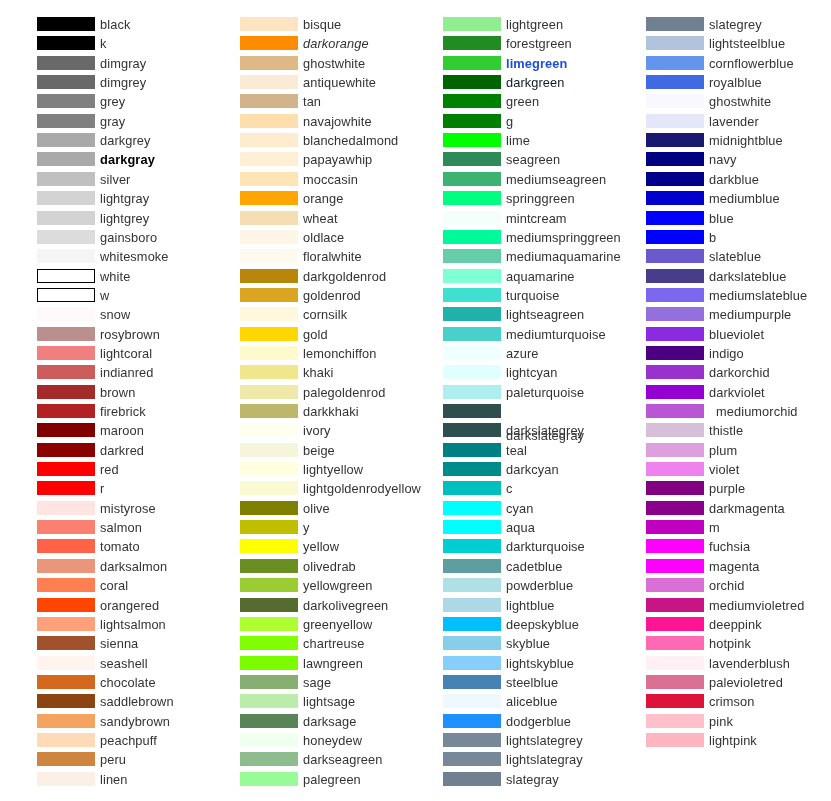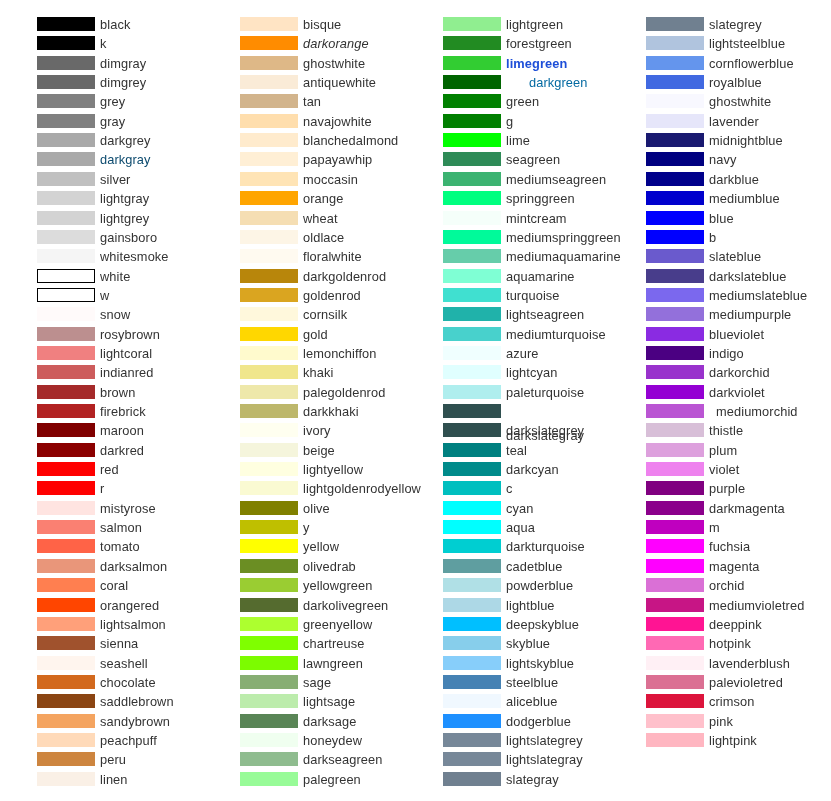--- a/index.html
+++ b/index.html
@@ -81,21 +81,21 @@
       <div class="color-row" style="top: 111.75px;">
         <div class="swatch" title="gray" style="background: rgb(128, 128, 128);"></div>
         <span class="color-label" style="color: rgb(51, 51, 51);">gray</span>
       </div>
       <div class="color-row" style="top: 131.1px;">
         <div class="swatch" title="darkgrey" style="background: rgb(169, 169, 169);"></div>
         <span class="color-label" style="color: rgb(51, 51, 51);">darkgrey</span>
       </div>
       <div class="color-row" style="top: 150.45px;">
         <div class="swatch" title="darkgray" style="background: rgb(169, 169, 169);"></div>
-        <span class="color-label" style="color: #0c4a6e;">darkgray</span>
+        <span class="color-label" style="color: #000000; font-weight: bold;">darkgray</span>
       </div>
       <div class="color-row" style="top: 169.8px;">
         <div class="swatch" title="silver" style="background: rgb(192, 192, 192);"></div>
         <span class="color-label" style="color: rgb(51, 51, 51);">silver</span>
       </div>
       <div class="color-row" style="top: 189.15px;">
         <div class="swatch" title="lightgray" style="background: rgb(211, 211, 211);"></div>
         <span class="color-label" style="color: rgb(51, 51, 51);">lightgray</span>
       </div>
       <div class="color-row" style="top: 208.5px;">
@@ -389,21 +389,21 @@
       <div class="color-row" style="top: 34.35px;">
         <div class="swatch" title="forestgreen" style="background: rgb(34, 139, 34);"></div>
         <span class="color-label" style="color: rgb(51, 51, 51);">forestgreen</span>
       </div>
       <div class="color-row" style="top: 53.7px;">
         <div class="swatch" title="limegreen" style="background: rgb(50, 205, 50);"></div>
         <span class="color-label" style="color: #1d4ed8; font-weight: bold;">limegreen</span>
       </div>
       <div class="color-row" style="top: 73.05px;">
         <div class="swatch" title="darkgreen" style="background: rgb(0, 100, 0);"></div>
-        <span class="color-label" style="color: #0369a1; margin-left: 23px;">darkgreen</span>
+        <span class="color-label" style="color: #0f172a;">darkgreen</span>
       </div>
       <div class="color-row" style="top: 92.4px;">
         <div class="swatch" title="green" style="background: rgb(0, 128, 0);"></div>
         <span class="color-label" style="color: rgb(51, 51, 51);">green</span>
       </div>
       <div class="color-row" style="top: 111.75px;">
         <div class="swatch" title="g" style="background: rgb(0, 127, 0);"></div>
         <span class="color-label" style="color: rgb(51, 51, 51);">g</span>
       </div>
       <div class="color-row" style="top: 131.1px;">

